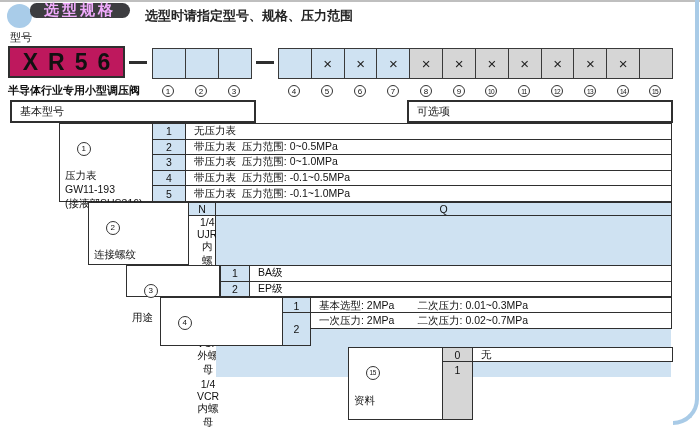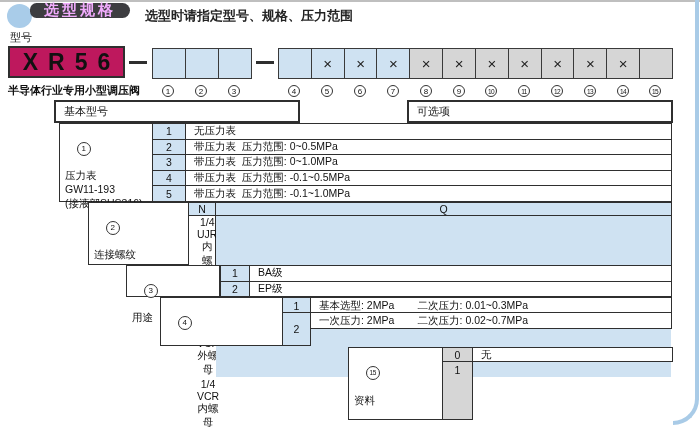--- a/index.html
+++ b/index.html
@@ -124,21 +124,21 @@
   <span class="abs circ digit" style="left:459px;">9</span>
   <span class="abs circ digit two" style="left:491px;">10</span>
   <span class="abs circ digit two" style="left:524px;">11</span>
   <span class="abs circ digit two" style="left:557px;">12</span>
   <span class="abs circ digit two" style="left:590px;">13</span>
   <span class="abs circ digit two" style="left:623px;">14</span>
   <span class="abs circ digit two" style="left:655px;">15</span>
 
   <div class="abs small-label" style="left:8px;top:83px;font-weight:bold;">半导体行业专用小型调压阀</div>
 
-  <div class="abs hbox" style="left:10px;width:246px;margin-left:44px;">基本型号</div>
+  <div class="abs hbox" style="left:10px;width:246px;">基本型号</div>
   <div class="abs hbox gray" style="left:407px;width:266px;">可选项</div>
 
   <div class="abs lbox" style="left:59px;top:123px;width:94px;height:79px;">
     <span class="circ">1</span>
     <div>压力表
 GW11-193
 (接液部SUS316)</div>
   </div>
   <div class="abs sec-grid" style="left:152px;top:123px;width:520px;height:79px;grid-template-columns:32px 1fr;grid-auto-rows:1fr;">
     <div class="cell code blue">1</div>

